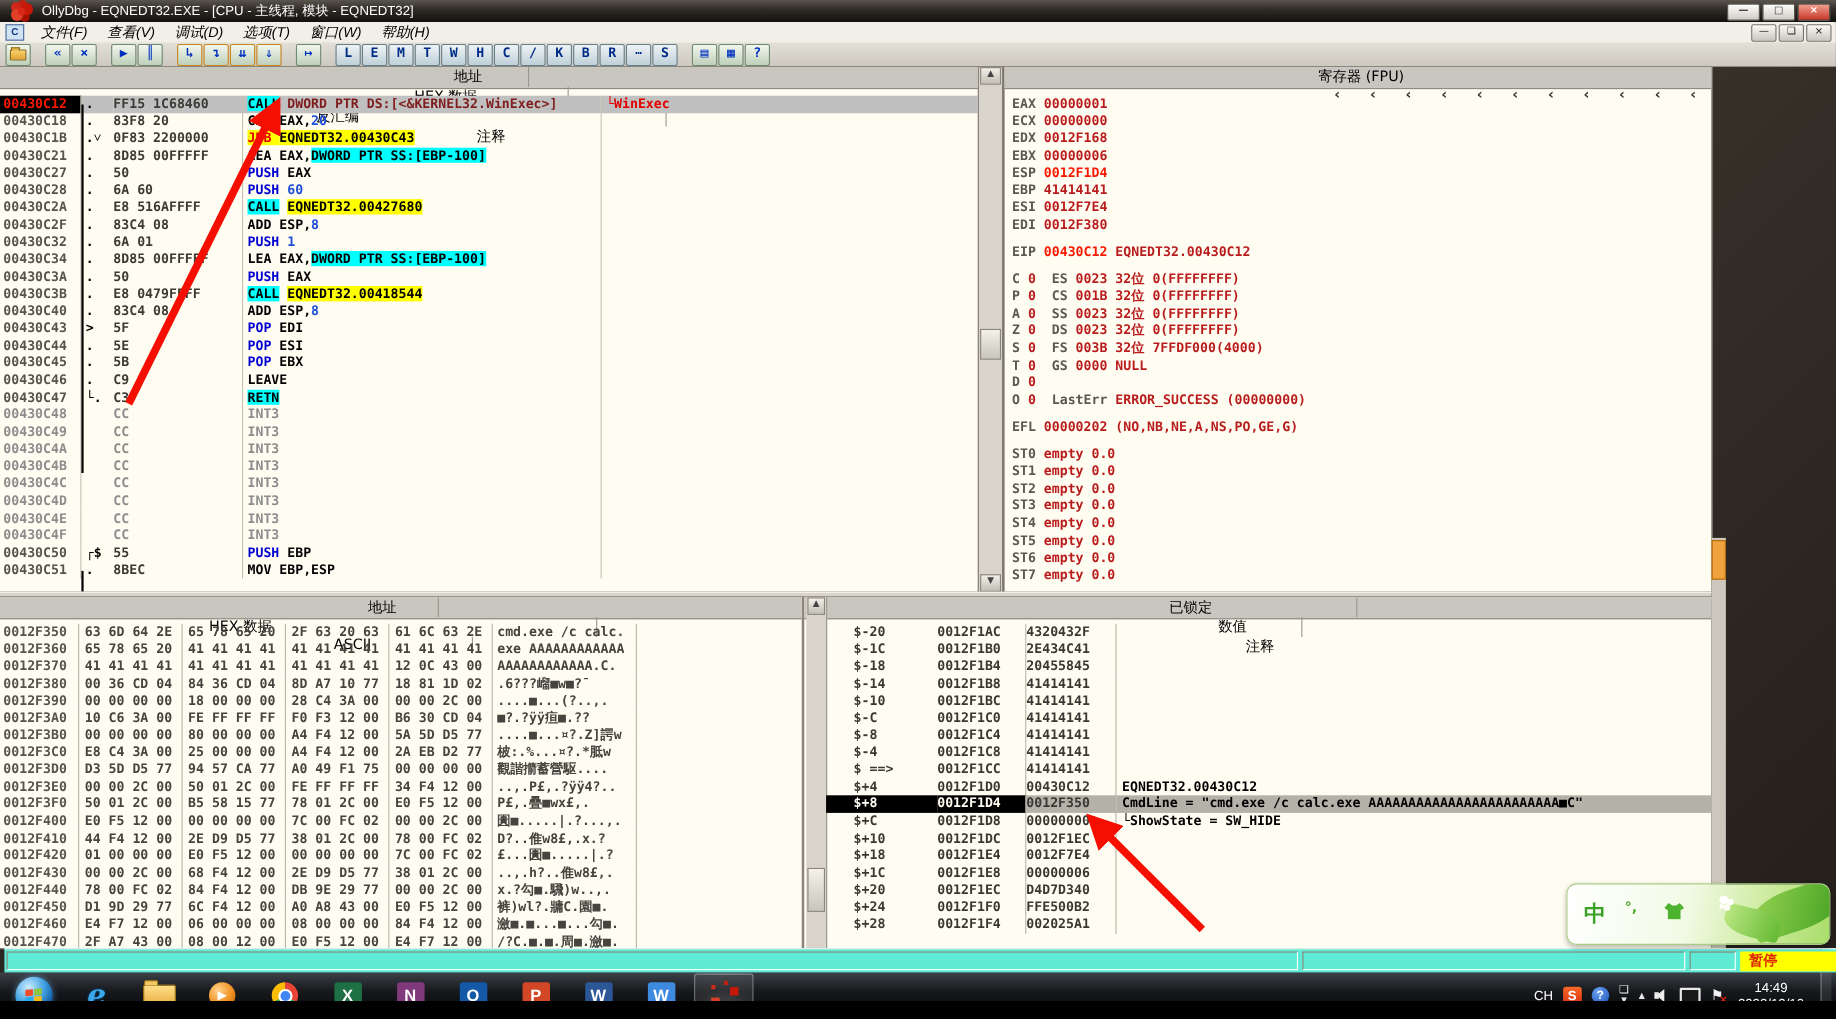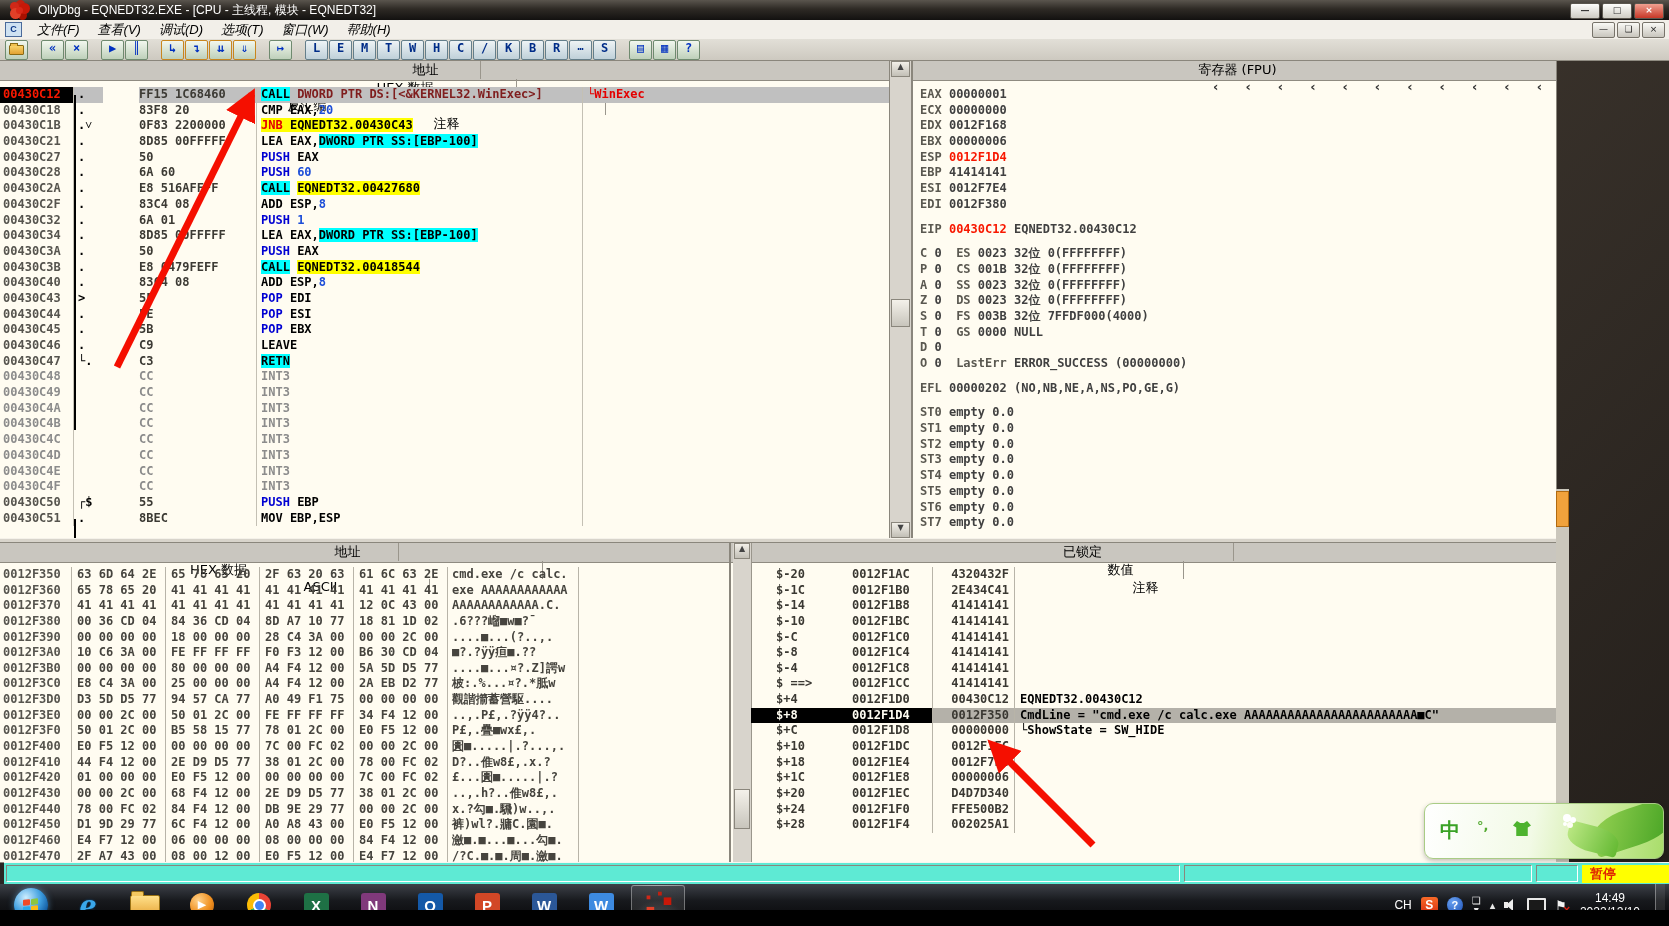--- a/index.html
+++ b/index.html
@@ -56,21 +56,21 @@
     display:flex;align-items:center;flex-direction:column;}
   .phead .hc{height:100%;display:flex;align-items:center;padding-left:4px;
     border-right:1px solid #9a968c;box-sizing:border-box;}
   
   #pane-disasm{left:0;top:0;width:889px;height:477px;}
   #disasm-rows{position:absolute;left:0;top:26px;right:0;font:bold 12px "DejaVu Sans Mono",monospace;}
   .drow{display:flex;height:15.7px;line-height:15.7px;white-space:pre;}
   .drow .dc{overflow:hidden;flex-shrink:0;}
   .c-addr{width:70px;padding-left:3px;color:#56544e;border-right:1px solid #c4c0b4;}
   .c-pre{width:25px;padding-left:4px;color:#000;}
-  .c-hex{width:117px;color:#3c3a34;margin-left:36px;}
+  .c-hex{width:117px;color:#3c3a34;}
   .c-ins{width:321px;border-left:1px solid #c4c0b4;padding-left:4px;}
   .c-cmt{flex:1;border-left:1px solid #c4c0b4;padding-left:4px;}
   .drow.sel .dc{background:#c0c0c0;}
   .c-addr.eip{background:#000 !important;color:#f81800;}
   .gy{color:#8c8c8c !important;}
   .k{color:#000;} .b{color:#0000d2;} .g{color:#8c8c8c;}
   .n{color:#1d4ed8;} .nv{color:#7f1d1d;}
   .cy{background:#00ffff;color:#000;} .yl{background:#ffff00;color:#000;}
   .ry{background:#ffff00;color:#e40000;} .cr{color:#e40000;}
   #proc-bracket1{position:absolute;left:74px;top:34px;width:2px;height:335px;background:#000;}
@@ -82,39 +82,39 @@
     border:1px solid #8a867c;text-align:center;line-height:15px;font:8px "DejaVu Sans",sans-serif;color:#444;box-sizing:border-box;}
   .sthumb{position:absolute;left:1px;width:19px;background:linear-gradient(#f4f1ea,#c8c5bc);
     border:1px solid #8a867c;box-sizing:border-box;}
   
   #pane-regs{left:913px;top:0;width:643px;height:477px;}
   #regs-head{padding-left:6px;}
   #chevrons{margin-left:auto;display:flex;gap:27px;margin-right:14px;font:bold 13px "DejaVu Sans",sans-serif;color:#333;}
   #regs-body{position:absolute;left:0;top:26px;right:0;font:bold 12px "DejaVu Sans Mono",monospace;padding-left:7px;white-space:pre;}
   .reg-line{height:15.7px;line-height:15.7px;}
   .reg-gap{height:9px;}
-  .rl{color:#5a5850;} .rv{color:#404040;} .rr{color:#f81800;}
+  .rl{color:#5a5850;} .rv{color:#b91c1c;} .rr{color:#f81800;}
   
   #hsplit{position:absolute;left:0;top:477px;width:1556px;height:5px;background:#d8d4cb;border-top:1px solid #f5f2ea;border-bottom:1px solid #8f8b81;}
   
   #pane-dump{left:0;top:482px;width:729px;height:319px;}
   #dump-rows{position:absolute;left:0;top:24px;right:0;font:bold 12px "DejaVu Sans Mono",monospace;color:#46443e;}
   .mrow{display:flex;height:15.65px;line-height:15.65px;white-space:pre;}
   .m-addr{width:68px;padding-left:3px;flex-shrink:0;border-right:1px solid #b8b4a8;color:#56544e;}
   .m-grp{width:88px;padding-left:5px;flex-shrink:0;border-right:1px solid #b8b4a8;overflow:hidden;}
   .m-asc{width:126px;padding-left:4px;flex-shrink:0;border-right:1px solid #b8b4a8;overflow:hidden;
     font-family:"DejaVu Sans Mono","DejaVu Sans",monospace;}
   #dump-head .hc1{width:68px;} #dump-head .hc2{width:357px;} #dump-head .hc3{width:130px;}
   
   #pane-stack{left:731px;top:482px;width:825px;height:319px;}
   #stack-rows{position:absolute;left:0;top:24px;right:0;font:bold 12px "DejaVu Sans Mono",monospace;color:#3a3832;}
   .srow{display:flex;height:15.65px;line-height:15.65px;white-space:pre;}
   .s-off{width:76px;padding-left:25px;flex-shrink:0;box-sizing:content-box;}
   .s-addr{width:80px;flex-shrink:0;border-right:1px solid #b8b4a8;}
-  .s-val{width:76px;flex-shrink:0;text-align:right;padding-right:5px;border-right:1px solid #b8b4a8;}
+  .s-val{width:76px;flex-shrink:0;padding-right:5px;border-right:1px solid #b8b4a8;}
   .s-cmt{flex:1;padding-left:5px;color:#000;overflow:hidden;}
   .srow.sel .s-off,.srow.sel .s-addr{background:#000;color:#fffdf2;}
   .srow.sel .s-val,.srow.sel .s-cmt{background:#b4b1a9;}
   #stack-head .hc1{width:181px;padding-left:10px;text-align:right;} #stack-head .hc2{width:80px;}
   #scroll-stack{left:2px;top:0;height:319px;width:18px;outline:none;border-right:1px solid #9a968c;}
   #scroll-stack .sarrow,#scroll-stack .sthumb{width:16px;}
   
   #right-strip{position:absolute;left:1556px;top:428px;width:13px;height:373px;background:#cbc7bc;}
   #right-strip .orange{position:absolute;left:0;top:2px;width:13px;height:36px;background:#f0a23c;border:1px solid #b06a10;box-sizing:border-box;}
   
@@ -357,20 +357,21 @@
         <div class="hc hc2">数值</div>
         <div class="hc" style="flex:1;border-right:none;">注释</div>
       </div>
       <div class="vscroll" id="scroll-stack">
         <div class="sarrow" style="top:0;">▲</div>
         <div class="sthumb" style="top:246px;height:40px;"></div>
       </div>
       <div id="stack-rows" style="left:20px;">
           <div class="srow"><span class="s-off">$-20</span><span class="s-addr">0012F1AC</span><span class="s-val">4320432F</span><span class="s-cmt"></span></div>
           <div class="srow"><span class="s-off">$-1C</span><span class="s-addr">0012F1B0</span><span class="s-val">2E434C41</span><span class="s-cmt"></span></div>
+          <div class="srow"><span class="s-off">$-18</span><span class="s-addr">0012F1B4</span><span class="s-val">20455845</span><span class="s-cmt"></span></div>
           <div class="srow"><span class="s-off">$-14</span><span class="s-addr">0012F1B8</span><span class="s-val">41414141</span><span class="s-cmt"></span></div>
           <div class="srow"><span class="s-off">$-10</span><span class="s-addr">0012F1BC</span><span class="s-val">41414141</span><span class="s-cmt"></span></div>
           <div class="srow"><span class="s-off">$-C</span><span class="s-addr">0012F1C0</span><span class="s-val">41414141</span><span class="s-cmt"></span></div>
           <div class="srow"><span class="s-off">$-8</span><span class="s-addr">0012F1C4</span><span class="s-val">41414141</span><span class="s-cmt"></span></div>
           <div class="srow"><span class="s-off">$-4</span><span class="s-addr">0012F1C8</span><span class="s-val">41414141</span><span class="s-cmt"></span></div>
           <div class="srow"><span class="s-off">$ ==&gt;</span><span class="s-addr">0012F1CC</span><span class="s-val">41414141</span><span class="s-cmt"></span></div>
           <div class="srow"><span class="s-off">$+4</span><span class="s-addr">0012F1D0</span><span class="s-val">00430C12</span><span class="s-cmt">EQNEDT32.00430C12</span></div>
           <div class="srow sel"><span class="s-off">$+8</span><span class="s-addr">0012F1D4</span><span class="s-val">0012F350</span><span class="s-cmt">CmdLine = "cmd.exe /c calc.exe AAAAAAAAAAAAAAAAAAAAAAAA■C"</span></div>
           <div class="srow"><span class="s-off">$+C</span><span class="s-addr">0012F1D8</span><span class="s-val">00000000</span><span class="s-cmt">└ShowState = SW_HIDE</span></div>
           <div class="srow"><span class="s-off">$+10</span><span class="s-addr">0012F1DC</span><span class="s-val">0012F1EC</span><span class="s-cmt"></span></div>

